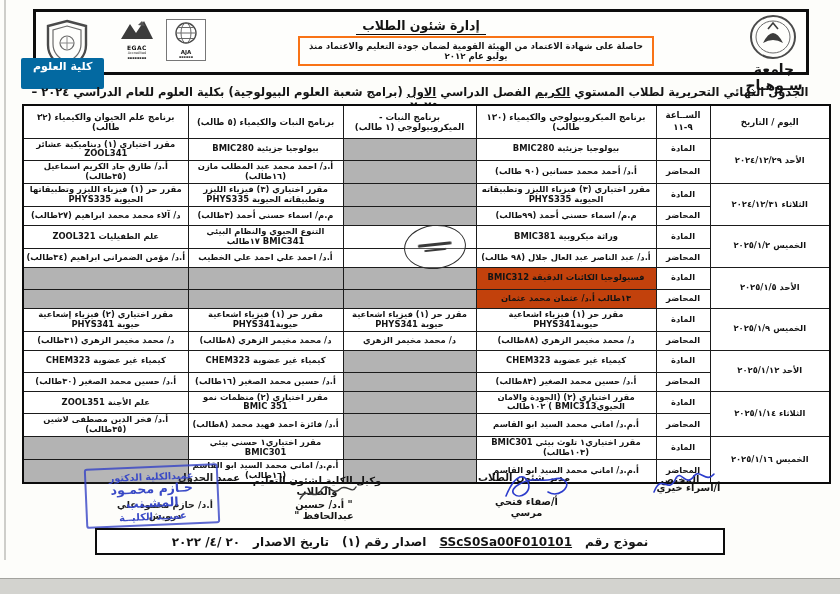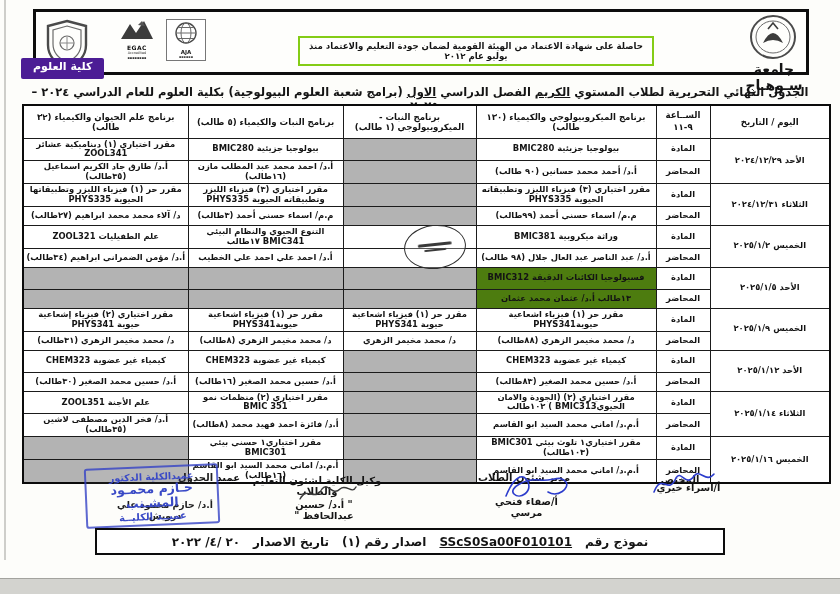--- a/index.html
+++ b/index.html
@@ -15,39 +15,39 @@
   .header-box { position:absolute; left:33px; top:9px; width:776px; height:66px; border:3px solid #0d0d0d; background:#fefefc; }
   .shield-logo { position:absolute; left:8px; top:7px; width:46px; height:50px; }
   .egac-logo { position:absolute; left:80px; top:7px; width:42px; height:46px; text-align:center; }
   .egac-logo .cap { font-size:6px; font-weight:bold; letter-spacing:.5px; color:#111; line-height:1; }
   .egac-logo .sub { font-size:3.5px; color:#333; line-height:1.4; }
   .aja-logo { position:absolute; left:130px; top:7px; width:40px; height:42px; border:1px solid #777; padding:1px; text-align:center; background:#fff; }
   .aja-logo .cap { font-size:5.5px; font-weight:bold; color:#222; line-height:1.1; }
   .aja-logo .sub { font-size:3.5px; color:#444; }
   .dept-title { position:absolute; left:0; right:0; top:3px; text-align:center; }
   .dept-title span { display:inline-block; font-size:12.5px; font-weight:bold; border-bottom:1.6px solid #0d0d0d; padding:0 6px 1px; }
-  .accredit-box { position:absolute; left:262px; top:24px; width:356px; height:30px; border:2px solid #84cc16; display:flex; align-items:center; justify-content:center; font-size:8.6px; font-weight:bold; text-align:center; padding:0 3px; }
+  .accredit-box { position:absolute; left:262px; top:24px; width:356px; height:30px; border:2px solid #f97316; display:flex; align-items:center; justify-content:center; font-size:8.6px; font-weight:bold; text-align:center; padding:0 3px; }
   .univ-logo { position:absolute; left:712px; top:1px; width:50px; height:48px; }
   .univ-name { position:absolute; left:694px; top:49px; width:88px; text-align:center; font-size:14px; font-weight:bold; }
-  .faculty-label { position:absolute; left:-15px; top:46px; background:#4c1d95; color:#fff; font-size:11px; font-weight:bold; padding:2px 12px 6px; border-radius:2px; }
+  .faculty-label { position:absolute; left:-15px; top:46px; background:#0369a1; color:#fff; font-size:11px; font-weight:bold; padding:2px 12px 16px; border-radius:2px; }
 
   
   .doc-title { position:absolute; left:20px; right:20px; top:85px; text-align:center; font-size:11.5px; font-weight:bold; }
   .doc-title .u { text-decoration:underline; }
 
   
   table.exam { position:absolute; top:104px; right:9px; border-collapse:collapse; table-layout:fixed; direction:rtl; background:#fff; border:2.5px solid #0b0b0b; }
   table.exam td { border:1.2px solid #1b1b1b; font-weight:bold; text-align:center; vertical-align:middle; padding:1px 2px; font-size:8.4px; line-height:1.18; }
   table.exam thead td { height:33px; font-size:8.6px; }
   td.date-cell { font-size:9.3px;margin-top:44px; }
   td.label-cell { font-size:8.4px; }
   tr.subject-row td { height:22px; }
   tr.lecturer-row td { height:19px;margin-top:48px; }
   td.gray { background:#b3b3b3; }
-  td.light { background:#4d7c0f; }
+  td.light { background:#c2410c; }
   .hour-head div { line-height:1.35; }
 
   
   .oval-stamp { position:absolute; left:404px; top:225px; width:62px; height:44px; border:1.6px solid #2e2e2e; border-radius:50%; transform:rotate(-6deg); display:flex; flex-direction:column; align-items:center; justify-content:center; gap:3px; background:rgba(255,255,255,.25); }
   .oval-stamp i { display:block; width:34px; height:2.4px; background:#3a3a3a; filter:blur(.6px); border-radius:2px; }
   .oval-stamp i:last-child { width:22px; }
 
   
   .sig-title { position:absolute; font-size:10px; font-weight:bold; text-align:center; }
   .sig-name { position:absolute; font-size:9.8px; font-weight:bold; text-align:center;padding-left:22px; }
@@ -93,20 +93,23 @@
     <div class="aja-logo">
       <svg width="26" height="24" viewBox="0 0 26 24">
         <circle cx="13" cy="12" r="10" fill="none" stroke="#4a4a4a" stroke-width="1.4"></circle>
         <ellipse cx="13" cy="12" rx="5" ry="10" fill="none" stroke="#6a6a6a" stroke-width="1"></ellipse>
         <path d="M3 12 h20 M5 6.5 h16 M5 17.5 h16" stroke="#6a6a6a" stroke-width="1"></path>
       </svg>
       <div class="cap">AJA</div>
       <div class="sub">▪▪▪▪▪▪</div>
     </div>
 
+    <div class="dept-title">
+      <span>إدارة شئون الطلاب</span>
+    </div>
 
     <div class="accredit-box">حاصلة على شهادة الاعتماد من الهيئة القومية لضمان جودة التعليم والاعتماد منذ يوليو عام ٢٠١٢</div>
 
     <div class="univ-logo">
       <svg width="50" height="48" viewBox="0 0 50 48">
         <ellipse cx="25" cy="24" rx="22" ry="21" fill="none" stroke="#4a4a4a" stroke-width="2"></ellipse>
         <ellipse cx="25" cy="24" rx="17" ry="16" fill="none" stroke="#6a6a6a" stroke-width="1"></ellipse>
         <path d="M15 30 Q25 10 35 30 Q25 24 15 30 Z" fill="#3c3c3c"></path>
         <path d="M20 16 l5 -6 l5 6" fill="none" stroke="#3c3c3c" stroke-width="1.6"></path>
       </svg>

